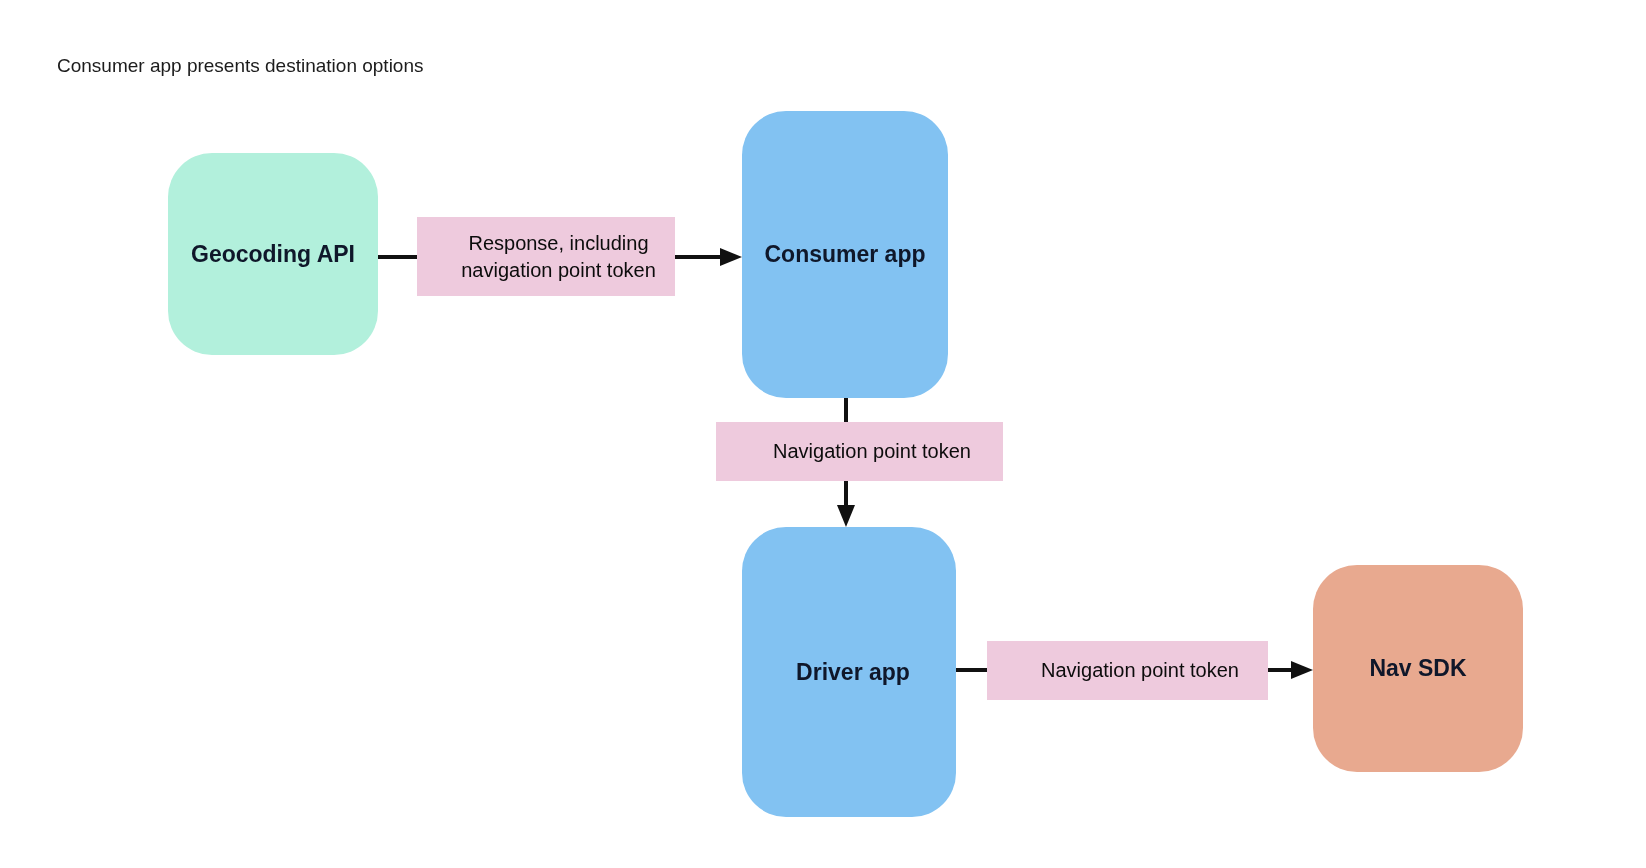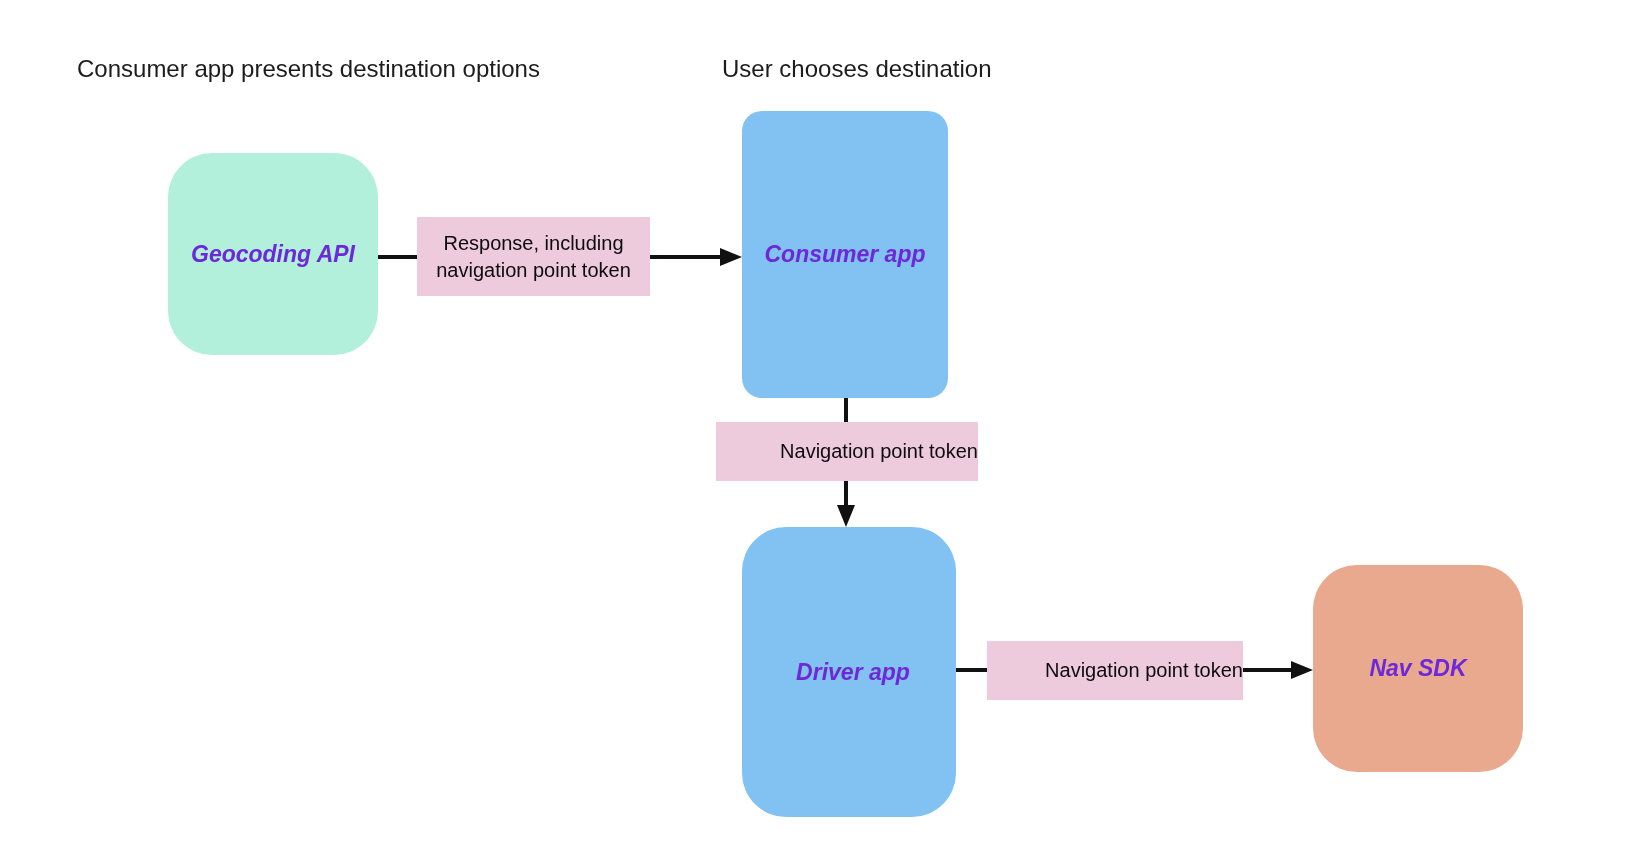--- a/index.html
+++ b/index.html
@@ -10,94 +10,92 @@
   }
   #canvas {
     position: relative;
     width: 1646px;
     height: 868px;
     background: #ffffff;
     overflow: hidden;
   }
   .hdr {
     position: absolute;
-    font-size: 24px;
+    font-size: 19px;
     font-weight: 400;
     color: #1c1c1c;
     white-space: nowrap;
-    margin-left: 20px;
   }
   #hdr1 { left: 57px;   top: 55px; }
   #hdr2 { left: 702px;  top: 55px; }
   #hdr3 { left: 1208px; top: 55px; }
 
   .arrow { position: absolute; display: block; }
   #arrow1 { left: 378px; top: 245px; }
   #arrow2 { left: 834px; top: 398px; }
   #arrow3 { left: 950px; top: 658px; }
 
   .node {
     position: absolute;
     border-radius: 44px;
     display: flex;
     align-items: center;
     justify-content: center;
     font-size: 23px;
     font-weight: 700;
-    color: #6d28d9;
+    color: #0f172a;
     text-align: center;
-    font-style: italic;
   }
   #node-geocoding { left: 168px;  top: 153px; width: 210px; height: 202px; }
   #node-consumer  { left: 742px;  top: 111px; width: 206px; height: 287px; }
   #node-driver    { left: 742px;  top: 527px; width: 206px; height: 290px; padding-left: 8px; }
   #node-navsdk    { left: 1313px; top: 565px; width: 210px; height: 207px; }
 
   .elabel {
     position: absolute;
     display: flex;
     align-items: center;
-    justify-content: flex-end;
+    justify-content: center;
     text-align: center;
     font-size: 20px;
     font-weight: 400;
     color: #0c0c0c;
     line-height: 1.32;
+    padding-left: 25px;
   }
   #elabel1 { left: 417px; top: 217px; width: 233px; height: 79px; }
   #elabel2 { left: 716px; top: 422px; width: 262px; height: 59px; }
   #elabel3 { left: 987px; top: 641px; width: 256px; height: 59px; }
 </style>
 </head>
 <body>
 
 <div id="canvas" style="background-color: rgb(255, 255, 255);">
 
   <div class="hdr" id="hdr1">Consumer app presents destination options</div>
-  <div class="hdr" id="hdr2">User chooses destination</div>
 
   <svg class="arrow" id="arrow1" width="364" height="24" viewBox="0 0 364 24">
     <line x1="0" y1="12" x2="344" y2="12" stroke-width="4" stroke="#111111"></line>
     <polygon points="342,3 364,12 342,21" fill="#111111"></polygon>
   </svg>
 
   <svg class="arrow" id="arrow2" width="24" height="129" viewBox="0 0 24 129">
     <line x1="12" y1="0" x2="12" y2="109" stroke-width="4" stroke="#111111"></line>
     <polygon points="3,107 21,107 12,129" fill="#111111"></polygon>
   </svg>
 
   <svg class="arrow" id="arrow3" width="363" height="24" viewBox="0 0 363 24">
     <line x1="0" y1="12" x2="343" y2="12" stroke-width="4" stroke="#111111"></line>
     <polygon points="341,3 363,12 341,21" fill="#111111"></polygon>
   </svg>
 
   <div class="node" id="node-geocoding" style="background-color: rgb(178, 240, 220);">
     <span>Geocoding API</span>
   </div>
-  <div class="node" id="node-consumer" style="background-color: rgb(130, 194, 242); border-radius: 20px;">
+  <div class="node" id="node-consumer" style="background-color: rgb(130, 194, 242);">
     <span>Consumer app</span>
   </div>
   <div class="node" id="node-driver" style="background-color: rgb(130, 194, 242);">
     <span>Driver app</span>
   </div>
   <div class="node" id="node-navsdk" style="background-color: rgb(232, 169, 143);">
     <span>Nav SDK</span>
   </div>
 
   <div class="elabel" id="elabel1" style="background-color: rgb(238, 202, 221);">

